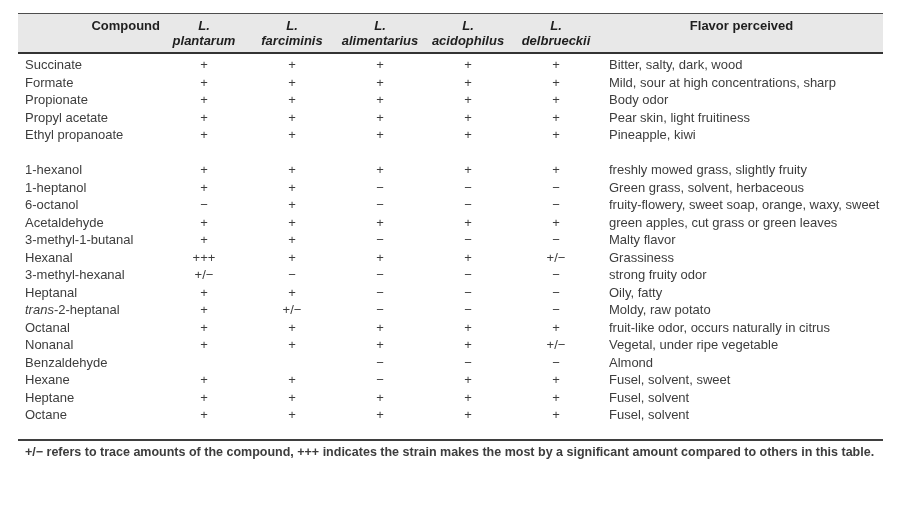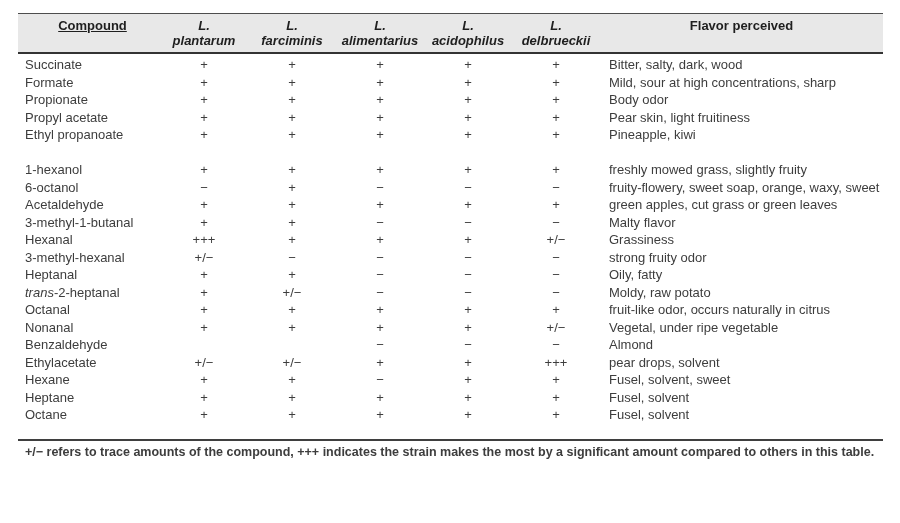--- a/index.html
+++ b/index.html
@@ -22,21 +22,21 @@
     background: var(--header-bg, #e8e8e8);
     border-top: 1px solid #4d4d4d;
     border-bottom: 2px solid #333333;
     font-size: 13px;
     font-weight: bold;
     color: #1f1f1f;
     vertical-align: top;
     padding: 4px 0 4px 0;
     line-height: 15px;
   }
-  thead th.col-compound { text-align: center; padding-left: 7px; text-decoration: underline; }
+  thead th.col-compound { text-align: right; padding-left: 7px; }
   thead th.col-strain   { font-style: italic; text-align: center; }
   thead th.col-flavor   { text-align: center; }
   tbody td {
     font-size: 13px;
     line-height: 17.5px;
     vertical-align: top;
     padding: 0;
   }
   tbody tr:first-child td { padding-top: 2px; }
   td.cell-compound { padding-left: 7px; white-space: nowrap; }
@@ -148,20 +148,29 @@
         <tr>
           <td class="cell-compound">1-hexanol</td>
           <td class="cell-value">+</td>
           <td class="cell-value">+</td>
           <td class="cell-value">+</td>
           <td class="cell-value">+</td>
           <td class="cell-value">+</td>
           <td class="cell-flavor">freshly mowed grass, slightly fruity</td>
         </tr>
         <tr>
+          <td class="cell-compound">1-heptanol</td>
+          <td class="cell-value">+</td>
+          <td class="cell-value">+</td>
+          <td class="cell-value">−</td>
+          <td class="cell-value">−</td>
+          <td class="cell-value">−</td>
+          <td class="cell-flavor">Green grass, solvent, herbaceous</td>
+        </tr>
+        <tr>
           <td class="cell-compound">6-octanol</td>
           <td class="cell-value">−</td>
           <td class="cell-value">+</td>
           <td class="cell-value">−</td>
           <td class="cell-value">−</td>
           <td class="cell-value">−</td>
           <td class="cell-flavor">fruity-flowery, sweet soap, orange, waxy, sweet</td>
         </tr>
         <tr>
           <td class="cell-compound">Acetaldehyde</td>
@@ -236,29 +245,20 @@
           <td class="cell-flavor">Vegetal, under ripe vegetable</td>
         </tr>
         <tr>
           <td class="cell-compound">Benzaldehyde</td>
           <td class="cell-value"></td>
           <td class="cell-value"></td>
           <td class="cell-value">−</td>
           <td class="cell-value">−</td>
           <td class="cell-value">−</td>
           <td class="cell-flavor">Almond</td>
-        </tr>
-        <tr>
-          <td class="cell-compound">Ethylacetate</td>
-          <td class="cell-value">+/−</td>
-          <td class="cell-value">+/−</td>
-          <td class="cell-value">+</td>
-          <td class="cell-value">+</td>
-          <td class="cell-value">+++</td>
-          <td class="cell-flavor">pear drops, solvent</td>
         </tr>
         <tr>
           <td class="cell-compound">Hexane</td>
           <td class="cell-value">+</td>
           <td class="cell-value">+</td>
           <td class="cell-value">−</td>
           <td class="cell-value">+</td>
           <td class="cell-value">+</td>
           <td class="cell-flavor">Fusel, solvent, sweet</td>
         </tr>

